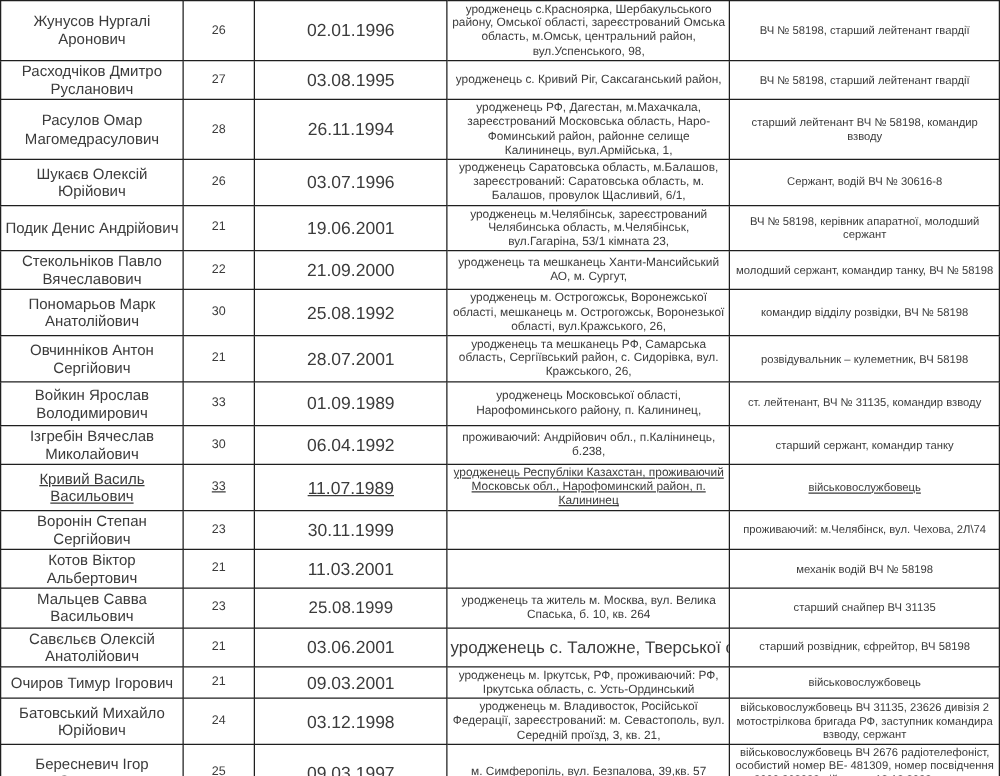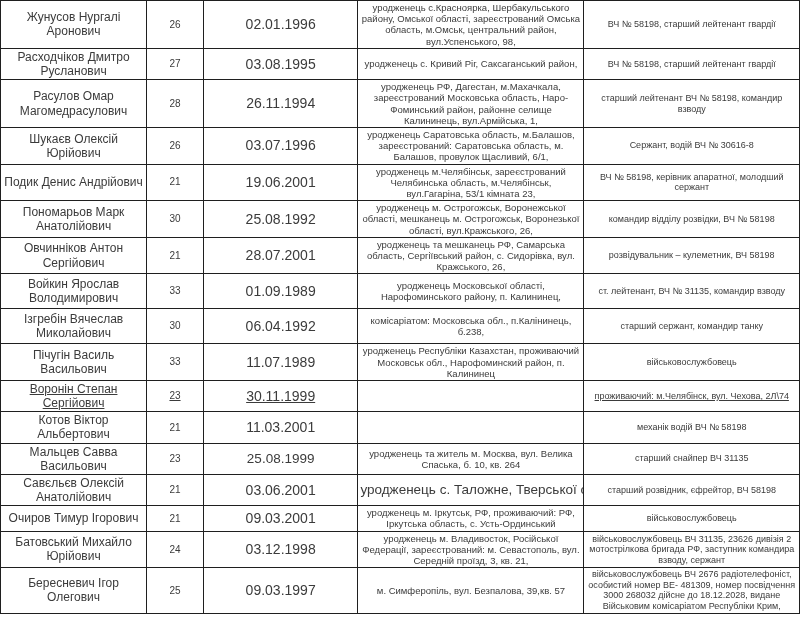--- a/index.html
+++ b/index.html
@@ -69,20 +69,27 @@
         <td class="col-unit">Сержант, водій  ВЧ № 30616-8</td>
       </tr>
       <tr>
         <td class="col-name">Подик Денис Андрійович</td>
         <td class="col-age">21</td>
         <td class="col-date">19.06.2001</td>
         <td class="col-origin">уродженець м.Челябінськ, зареєстрований Челябинська область, м.Челябінськ, вул.Гагаріна, 53/1 кімната 23,</td>
         <td class="col-unit">ВЧ № 58198, керівник апаратної, молодший сержант</td>
       </tr>
       <tr>
+        <td class="col-name">Стекольніков Павло Вячеславович</td>
+        <td class="col-age">22</td>
+        <td class="col-date">21.09.2000</td>
+        <td class="col-origin">уродженець та мешканець Ханти-Мансийський АО, м. Сургут,</td>
+        <td class="col-unit">молодший сержант, командир танку,  ВЧ № 58198</td>
+      </tr>
+      <tr>
         <td class="col-name">Пономарьов Марк Анатолійович</td>
         <td class="col-age">30</td>
         <td class="col-date">25.08.1992</td>
         <td class="col-origin">уродженець м. Острогожськ, Воронежської області, мешканець м. Острогожськ, Воронезької області, вул.Кражського, 26,</td>
         <td class="col-unit">командир відділу розвідки, ВЧ № 58198</td>
       </tr>
       <tr>
         <td class="col-name">Овчинніков Антон Сергійович</td>
         <td class="col-age">21</td>
         <td class="col-date">28.07.2001</td>
@@ -93,25 +100,25 @@
         <td class="col-name">Войкин Ярослав Володимирович</td>
         <td class="col-age">33</td>
         <td class="col-date">01.09.1989</td>
         <td class="col-origin">уродженець Московської області, Нарофоминського району, п. Калининец,</td>
         <td class="col-unit">ст. лейтенант, ВЧ № 31135, командир взводу</td>
       </tr>
       <tr>
         <td class="col-name">Ізгребін Вячеслав Миколайович</td>
         <td class="col-age">30</td>
         <td class="col-date">06.04.1992</td>
-        <td class="col-origin">комісаріатом: Московська обл., п.Калінинець, б.238,</td>
+        <td class="col-origin">проживаючий: Андрійович обл., п.Калінинець, б.238,</td>
         <td class="col-unit">старший сержант, командир танку</td>
       </tr>
       <tr>
-        <td class="col-name">Пічугін Василь Васильович</td>
+        <td class="col-name">Кривий Василь Васильович</td>
         <td class="col-age">33</td>
         <td class="col-date">11.07.1989</td>
         <td class="col-origin">уродженець Республіки Казахстан, проживаючий Московськ обл., Нарофоминский район, п. Калининец</td>
         <td class="col-unit">військовослужбовець</td>
       </tr>
       <tr>
         <td class="col-name">Воронін Степан Сергійович</td>
         <td class="col-age">23</td>
         <td class="col-date">30.11.1999</td>
         <td class="col-origin"></td>

